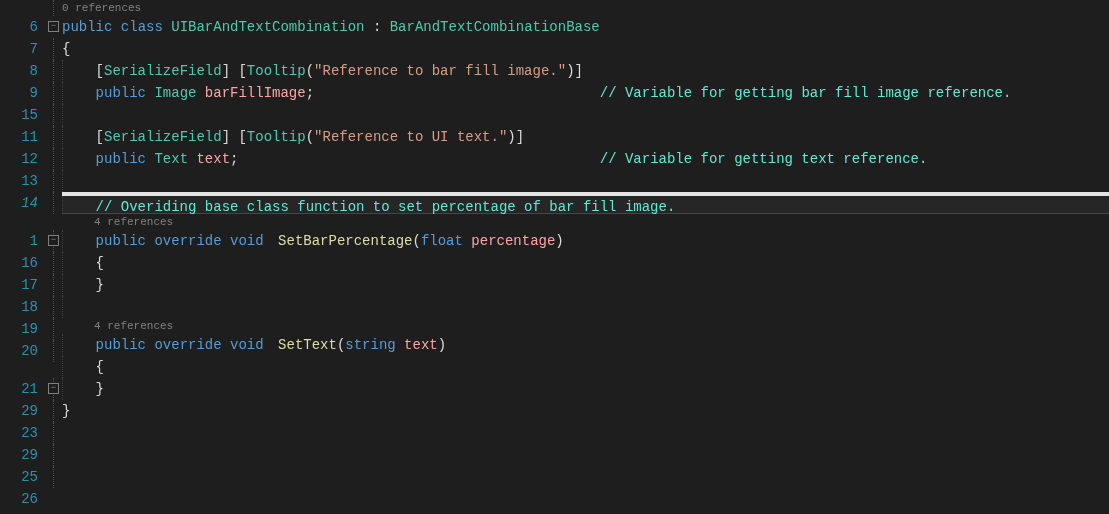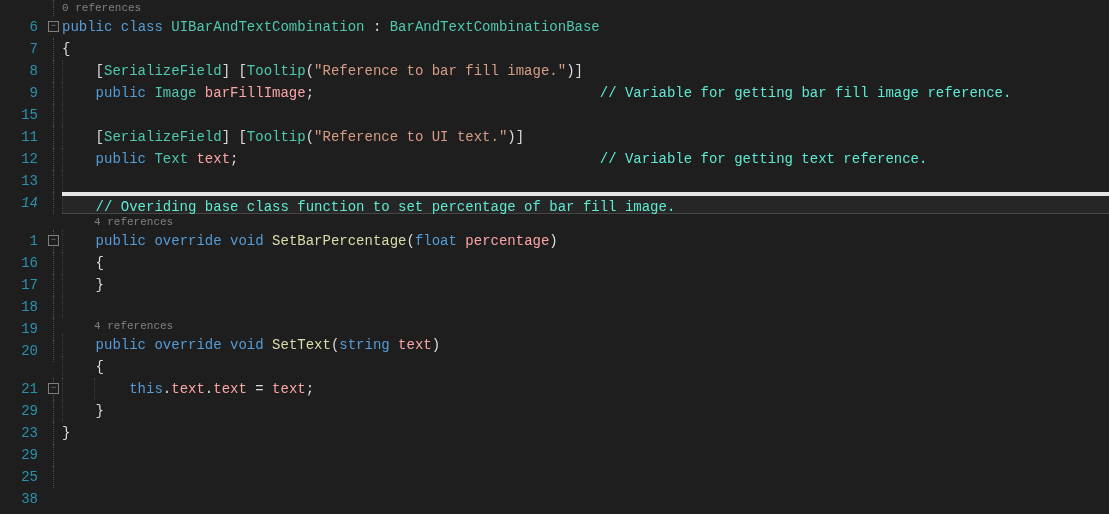--- a/index.html
+++ b/index.html
@@ -81,21 +81,21 @@
 }
 .highlight-line {
   background: rgba(88, 88, 88, 0.15);
   border-top: 4px solid #e5e5e5;
   border-bottom: 1px solid #464646;
 }
 .tk-kw { color: #569cd6; }
 .tk-type { color: #4ec9b0; }
 .tk-str { color: #d69d85; }
 .tk-comment { color: #5eead4; }
-.tk-method { color: #dcdcaa; }
+.tk-method { color: #dcdcaa; margin-left: 6px; }
 .tk-field { color: #fca5a5; }
 .tk-plain { color: #dcdcdc; }
 .tk-punc { color: #dcdcdc; }
 </style>
 </head>
 <body>
 
 <div class="editor">
 
   <div class="gutter">
@@ -115,21 +115,21 @@
     <div class="ln">17</div>
     <div class="ln">18</div>
     <div class="ln">19</div>
     <div class="ln">20</div>
     <div class="ref-space"></div>
     <div class="ln">21</div>
     <div class="ln">29</div>
     <div class="ln">23</div>
     <div class="ln">29</div>
     <div class="ln">25</div>
-    <div class="ln">38</div>
+    <div class="ln">26</div>
   </div>
 
   <div class="fold-col">
     <div class="ref-space"></div>
     <div class="ln">
         <div class="fold-box">−</div>
       </div>
     <div class="ln">
         <div class="fold-line"></div>
       </div>
@@ -230,21 +230,20 @@
 
     <div class="ln"><span class="indent-guide" style="left:0px;"></span></div>
 
 
     <div class="ref" style="padding-left:32px;">4 references</div>
 
     <div class="ln"><span class="indent-guide" style="left:0px;"></span>    <span class="tk-kw">public</span> <span class="tk-kw">override</span> <span class="tk-kw">void</span> <span class="tk-method">SetText</span><span class="tk-punc">(</span><span class="tk-kw">string</span><span class="tk-field"> text</span><span class="tk-punc">)</span></div>
 
     <div class="ln"><span class="indent-guide" style="left:0px;"></span>    <span class="tk-punc">{</span></div>
 
-    <div class="ln"><span class="indent-guide" style="left:0px;"></span><span class="indent-guide" style="left:32px;"></span>        <span class="tk-kw">this</span><span class="tk-punc">.</span><span class="tk-field">text</span><span class="tk-punc">.</span><span class="tk-field">text</span><span class="tk-punc"> = </span><span class="tk-field">text</span><span class="tk-punc">;</span></div>
 
     <div class="ln"><span class="indent-guide" style="left:0px;"></span>    <span class="tk-punc">}</span></div>
 
     <div class="ln"><span class="tk-punc">}</span></div>
 
     <div class="ln"></div>
   </div>
 </div>
 
 </body></html>

